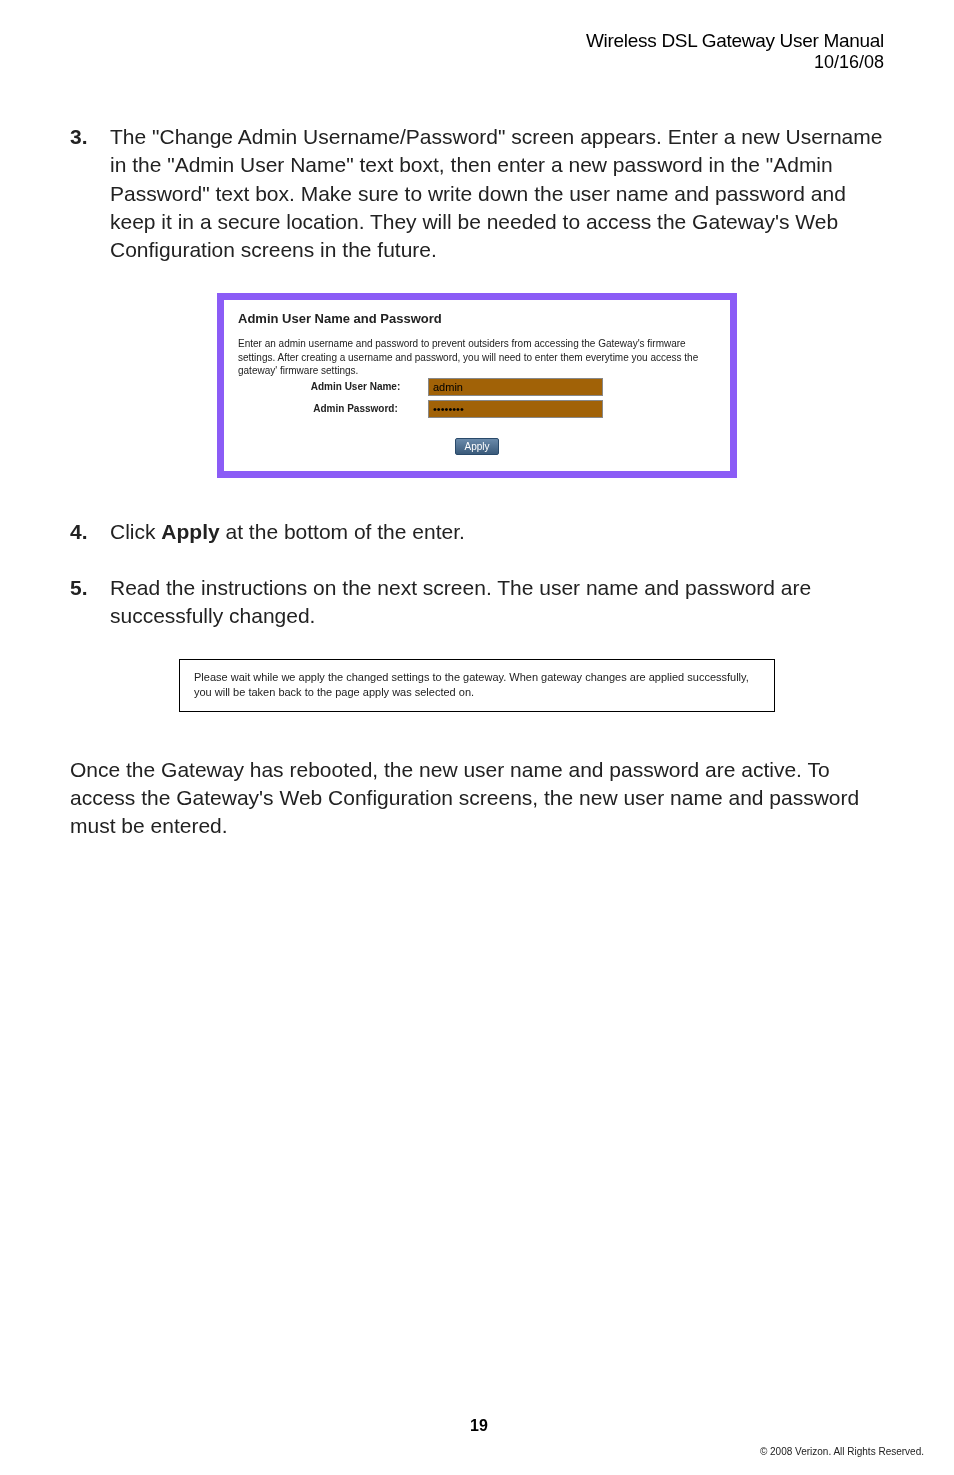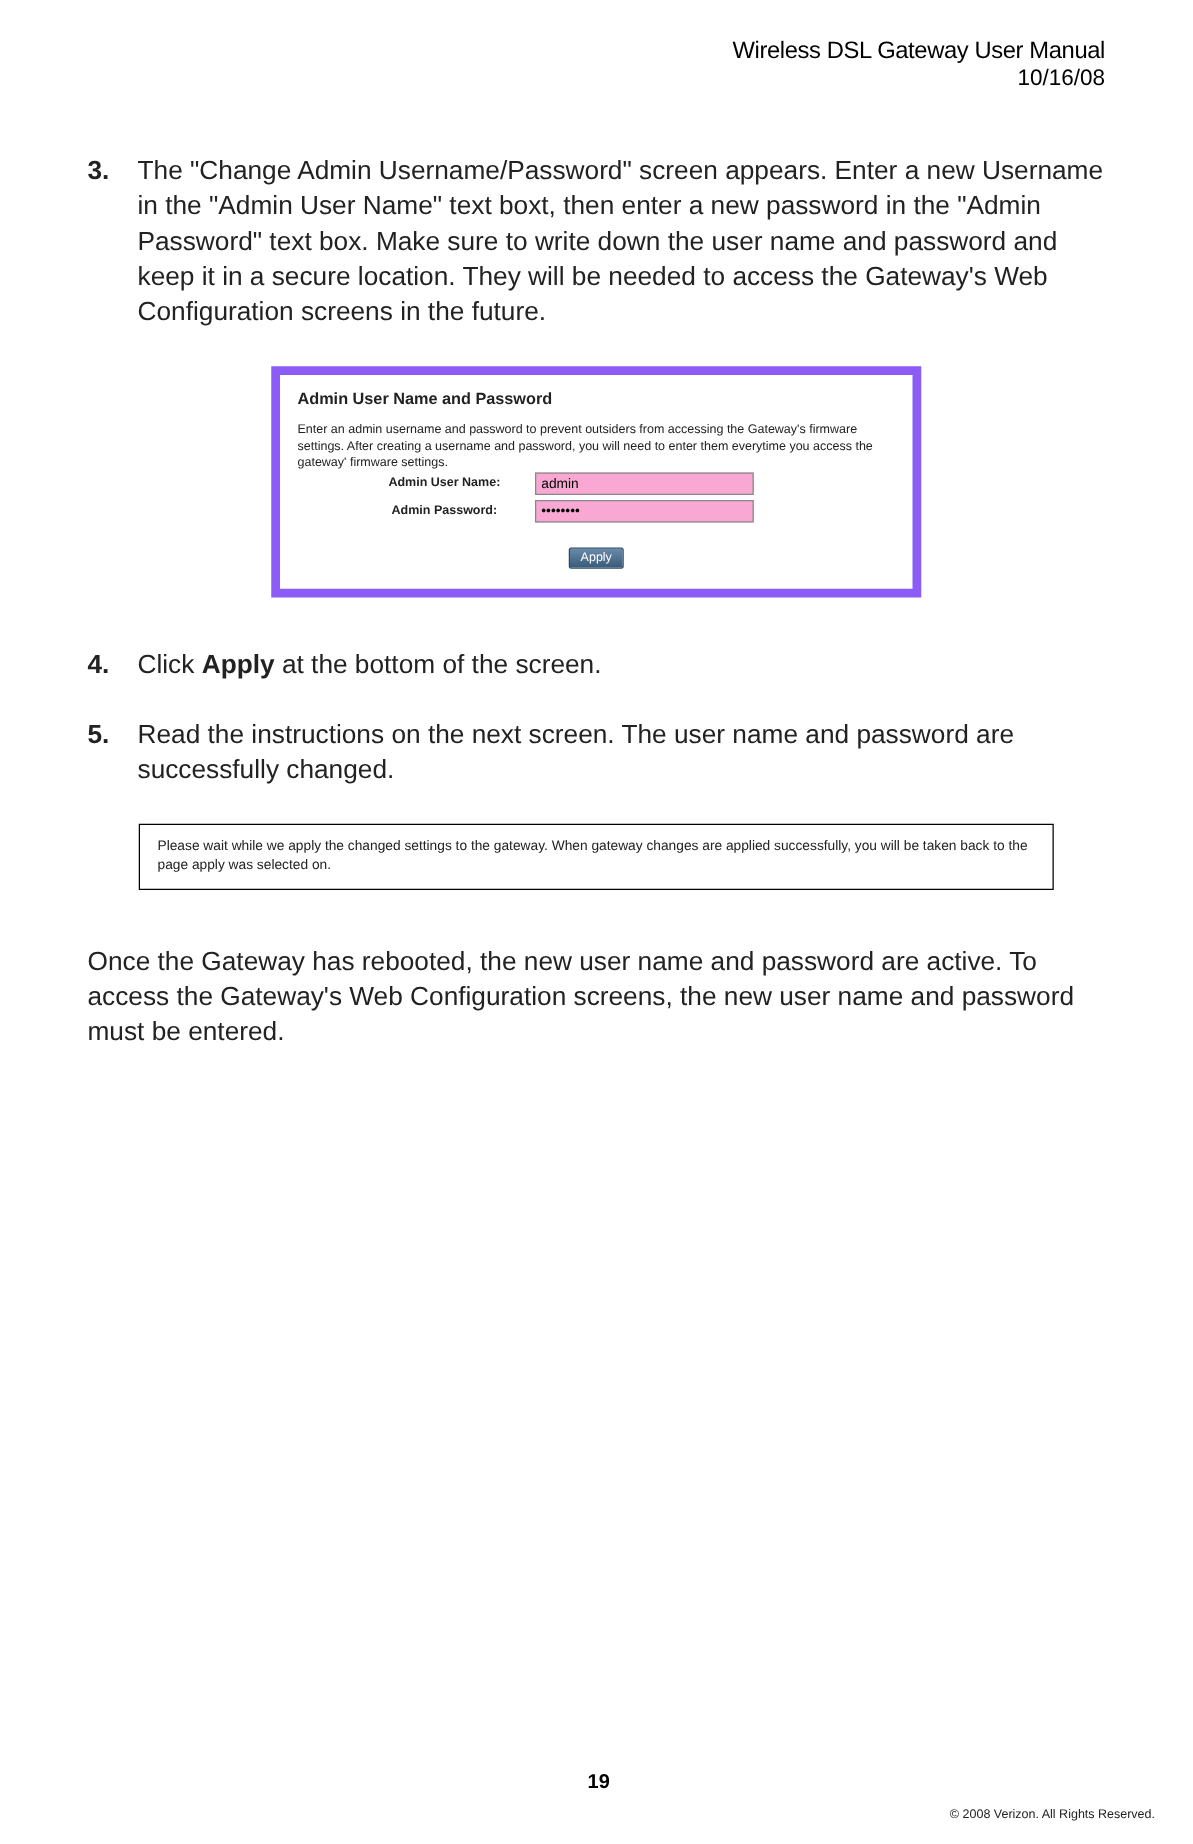--- a/index.html
+++ b/index.html
@@ -79,37 +79,37 @@
       font-weight: 700;
       text-align: center;
       font-family: Verdana, Arial, sans-serif;
     }
     .form-input {
       width: 175px;
       height: 18px;
       border: 1px solid #888;
       font-size: 11px;
       padding: 0 4px;
-      background: #f9a8d4;
+      background: #a16207;
       font-family: Verdana, Arial, sans-serif;
     }
     .apply-btn {
       display: block;
       margin: 20px auto 4px auto;
       background: #4a6a8a;
       background: linear-gradient(#6a8aaa, #3a5a7a);
       color: #fff;
       border: 1px solid #2a4a6a;
       font-size: 10px;
       padding: 2px 8px;
       border-radius: 2px;
       font-family: Verdana, Arial, sans-serif;
     }
     .dialog2 {
-      width: 732px;
+      width: 596px;
       margin: 12px auto 44px auto;
       border: 1px solid #000;
       padding: 10px 14px;
       background: #fff;
     }
     .dialog2-text {
       font-size: 11px;
       line-height: 1.4;
       font-family: Verdana, Arial, sans-serif;
     }
@@ -157,21 +157,21 @@
     <div class="form-row">
       <div class="form-label">Admin Password:</div>
       <input class="form-input" type="text" value="••••••••" style="">
     </div>
     <button class="apply-btn">Apply</button>
   </div>
 
   <div class="list-item">
     <div class="list-num">4.</div>
     <div class="list-text">
-      <span>Click </span><span class="bold">Apply</span><span> at the bottom of the screen.</span>
+      <span>Click </span><span class="bold">Apply</span><span> at the bottom of the enter.</span>
     </div>
   </div>
 
   <div class="list-item">
     <div class="list-num">5.</div>
     <div class="list-text">Read the instructions on the next screen. The user name and password are successfully changed.</div>
   </div>
 
   <div class="dialog2">
     <div class="dialog2-text">Please wait while we apply the changed settings to the gateway. When gateway changes are applied successfully, you will be taken back to the page apply was selected on.</div>

